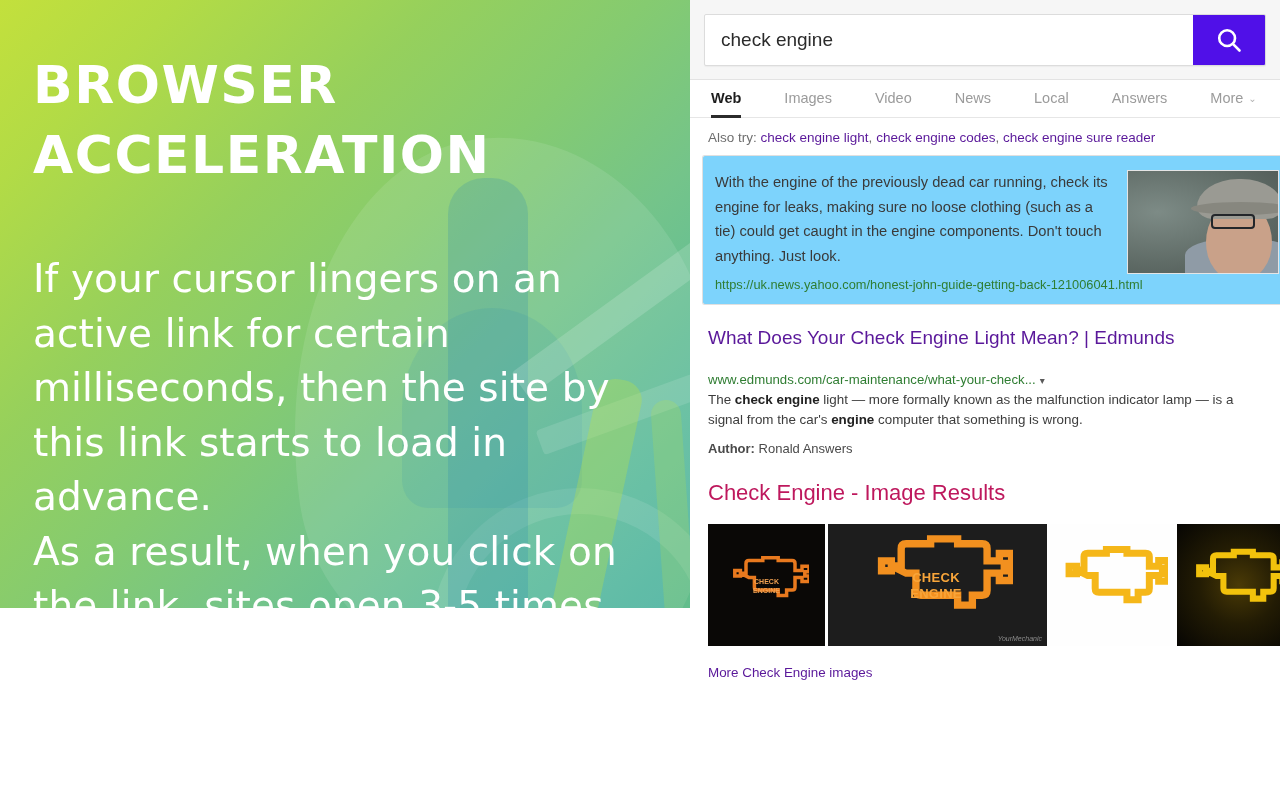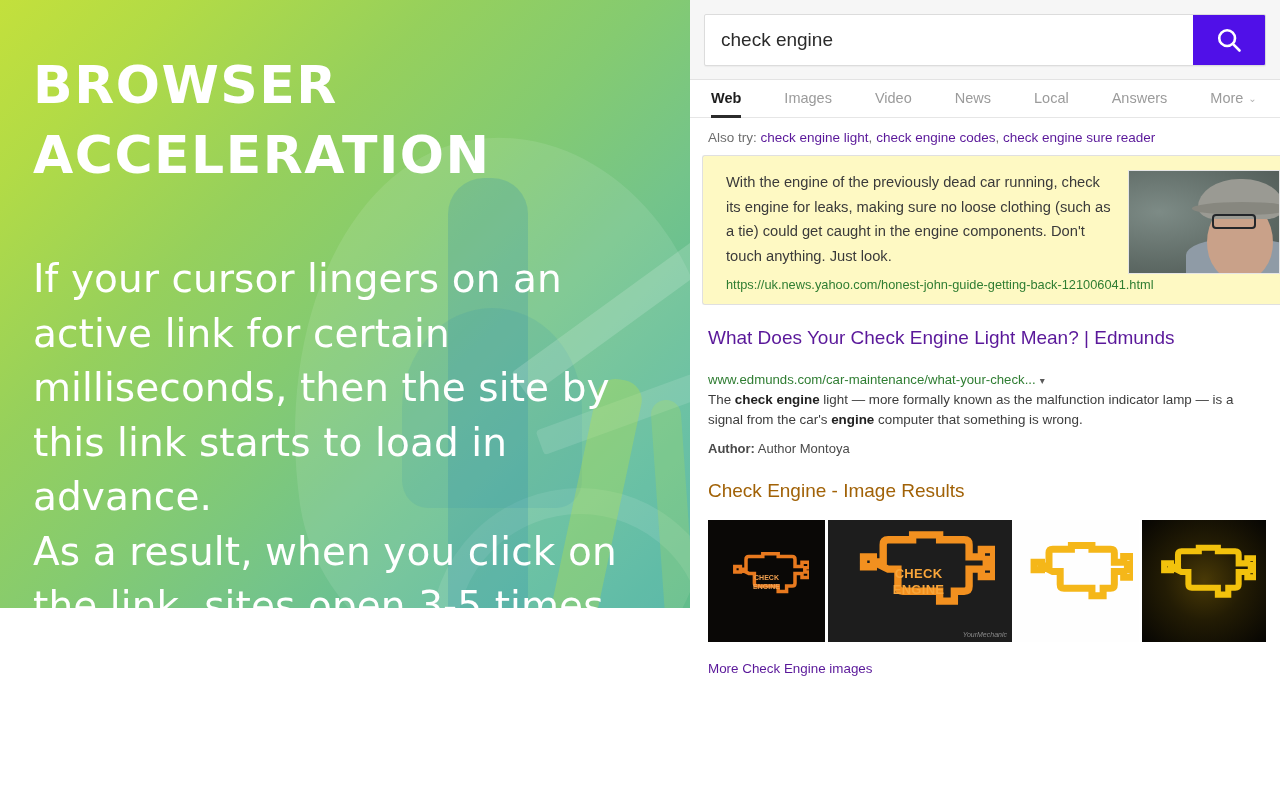--- a/index.html
+++ b/index.html
@@ -223,22 +223,22 @@
     color: #5a189a;
     text-decoration: none;
   }
 
   
   .answer-card {
     margin: 0 0 0 12px;
     border: 1px solid #e0e0e0;
     border-right: none;
     border-radius: 3px 0 0 3px;
-    padding: 14px 0 12px 23px;
-    background: #fef9c3;
+    padding: 14px 0 12px 12px;
+    background: #7dd3fc;
   }
   .answer-top { display: flex; gap: 12px; }
   .answer-text {
     flex: 1 1 auto;
     font-size: 14.7px;
     line-height: 24.5px;
     color: #3a3a3a;
     max-width: 400px;
   }
   .answer-thumb {
@@ -332,36 +332,36 @@
     margin-top: 11px;
     font-size: 13px;
     color: #4a4a4a;
   }
   .res-meta b { font-weight: bold; }
 
   
   .imgblock { padding: 24px 16px 0 18px; }
   .imgblock-title {
     display: block;
-    font-size: 19px;
-    color: #a16207;
+    font-size: 22px;
+    color: #be185d;
     text-decoration: none;
   }
   .imgrow {
     display: flex;
     gap: 3px;
     margin-top: 18px;
   }
   .imgcell {
     width: 117px; height: 122px;
     overflow: hidden;
     position: relative;
     flex: 0 0 auto;
   }
-  .imgcell:nth-child(2) { width: 184px; }
+  .imgcell:nth-child(2) { width: 219px; }
   .imgcell:nth-child(3) { width: 124px; }
   .imgcell:nth-child(4) { width: 124px; }
 
   .cel-bg-dark  { position:absolute; inset:0; background:#0a0806; }
   .cel-bg-dark2 { position:absolute; inset:0; background:#1d1d1d; }
   .cel-bg-white { position:absolute; inset:0; background:#fefefe; }
   .cel-bg-glow  { position:absolute; inset:0;
       background: radial-gradient(ellipse at 50% 50%, #4a3a06 0%, #231c04 45%, #060503 100%); }
 
   .engine-icon { position: absolute; left: 50%; top: 50%; transform: translate(-50%,-50%); }
@@ -470,21 +470,21 @@
       <div class="result">
         <a class="res-title" href="#">What Does Your Check Engine Light Mean? | Edmunds</a>
         <div class="res-url">
           <span>www.edmunds.com/car-maintenance/what-your-check...</span><span class="caret">▾</span>
         </div>
         <div class="res-desc">
           <span>The </span><b>check engine</b><span> light — more formally known as the malfunction indicator lamp — is a signal from the car's </span><b>engine</b><span> computer that something is wrong.</span>
         </div>
         <div class="res-meta">
           <b>Author:</b>
-          <span>Author Montoya</span>
+          <span>Ronald Answers</span>
         </div>
       </div>
 
       <div class="imgblock">
         <a class="imgblock-title" href="#">Check Engine - Image Results</a>
         <div class="imgrow">
 
           <div class="imgcell">
             <div class="cel-bg-dark"></div>
             <div class="engine-icon">

